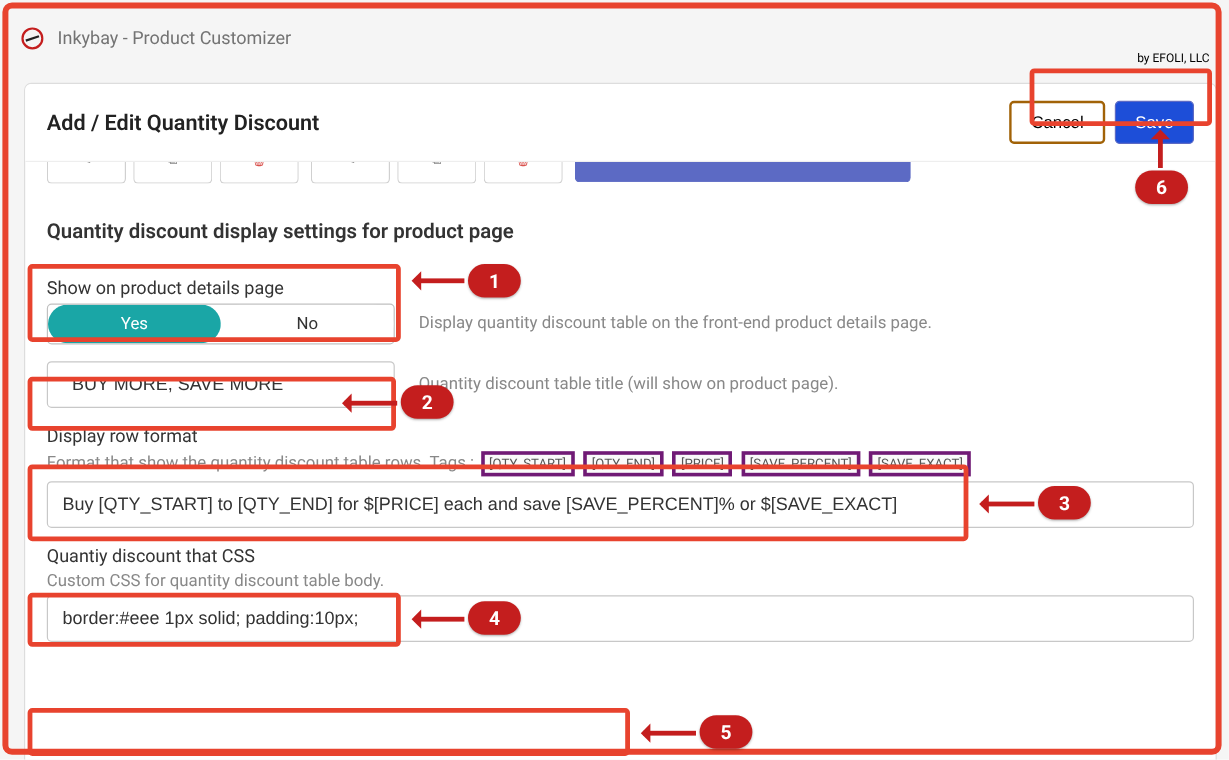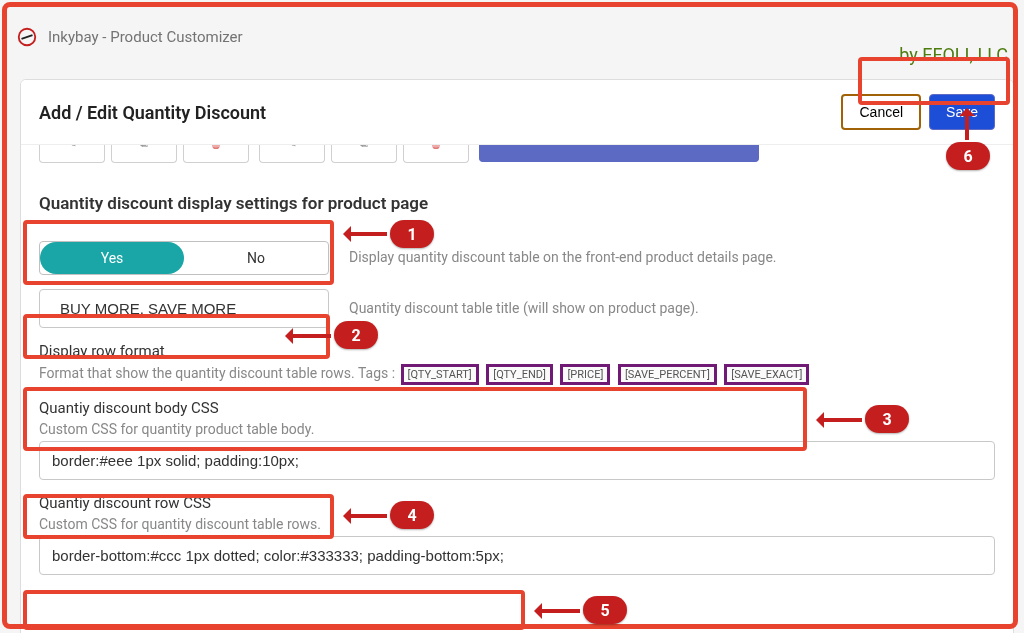--- a/index.html
+++ b/index.html
@@ -18,21 +18,21 @@
     background: #f5f5f5;
     font-size: 15px;
     color: #333;
   }
   .app-logo {
     width: 22px;
     height: 22px;
     margin-right: 10px;
   }
   .app-title { flex: 1; color: #737373; font-weight: 400; }
-  .app-by { color: #4d7c0f; font-size: 18px; margin-top: 36px; }
+  .app-by { color: #000000; font-size: 10px; margin-top: 36px; }
   .main-panel {
     margin: 6px 10px 0 20px;
     background: #fff;
     border: 1px solid #ddd;
     border-radius: 6px;
     height: 586px;
     position: relative;
     overflow: hidden;
   }
   .panel-header {
@@ -244,20 +244,21 @@
       <div class="tool-btn red">🗑</div>
     </div>
     <div class="long-btn"></div>
   </div>
 
   <div class="content">
 
     <div class="section-title">Quantity discount display settings for product page</div>
 
     <div class="field-row">
+      <div class="field-label">Show on product details page</div>
       <div class="show-row">
         <div class="toggle-group">
           <div class="toggle-option active">Yes</div>
           <div class="toggle-option">No</div>
         </div>
         <span class="help-inline">Display quantity discount table on the front-end product details page.</span>
       </div>
     </div>
 
     <div class="field-row">
@@ -270,33 +271,29 @@
     <div class="field-row">
       <div class="field-label">Display row format</div>
       <div class="field-help">
         <span>Format that show the quantity discount table rows. Tags :</span>
         <span class="tag-box">[QTY_START]</span>
         <span class="tag-box">[QTY_END]</span>
         <span class="tag-box">[PRICE]</span>
         <span class="tag-box">[SAVE_PERCENT]</span>
         <span class="tag-box">[SAVE_EXACT]</span>
       </div>
+      <input class="text-input" value="Buy [QTY_START] to [QTY_END] for $[PRICE] each and save [SAVE_PERCENT]% or $[SAVE_EXACT]" style="">
     </div>
 
     <div class="field-row">
-      <div class="field-label">Quantiy discount body CSS</div>
-      <div class="field-help">Custom CSS for quantity product table body.</div>
+      <div class="field-label">Quantiy discount that CSS</div>
+      <div class="field-help">Custom CSS for quantity discount table body.</div>
       <input class="text-input" value="border:#eee 1px solid; padding:10px;" style="">
     </div>
 
-    <div class="field-row">
-      <div class="field-label">Quantiy discount row CSS</div>
-      <div class="field-help">Custom CSS for quantity discount table rows.</div>
-      <input class="text-input" value="border-bottom:#ccc 1px dotted; color:#333333; padding-bottom:5px;" style="">
-    </div>
 
   </div>
 </div>
 
 <div class="hl" style="left:858px;top:57px;width:152px;height:48px;"></div>
 <div class="arrow-v" style="left:965px;top:110px;height:30px;"></div>
 <div class="badge" style="left:946px;top:142px;">6</div>
 
 <div class="hl" style="left:23px;top:220px;width:311px;height:65px;"></div>
 <div class="arrow-h" style="left:345px;top:232px;width:42px;"></div>

